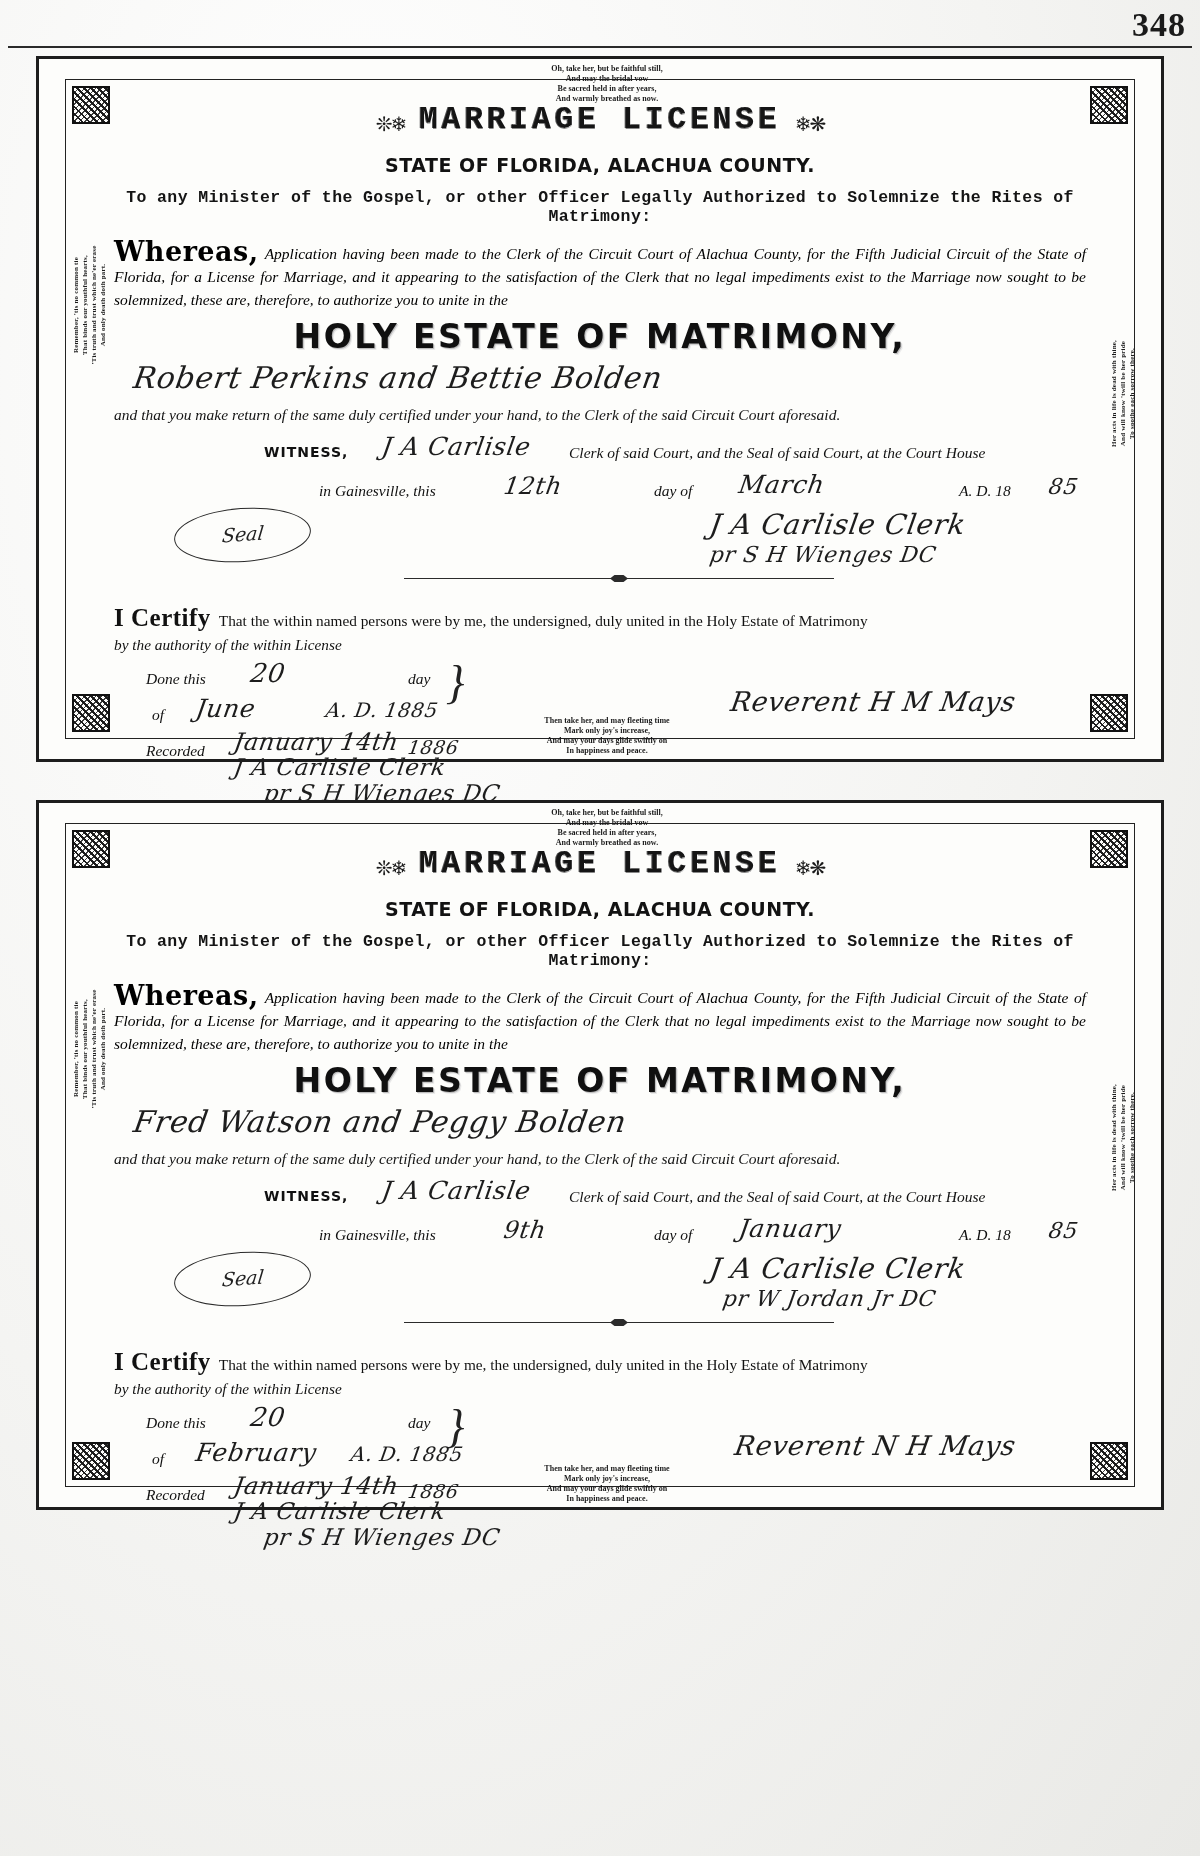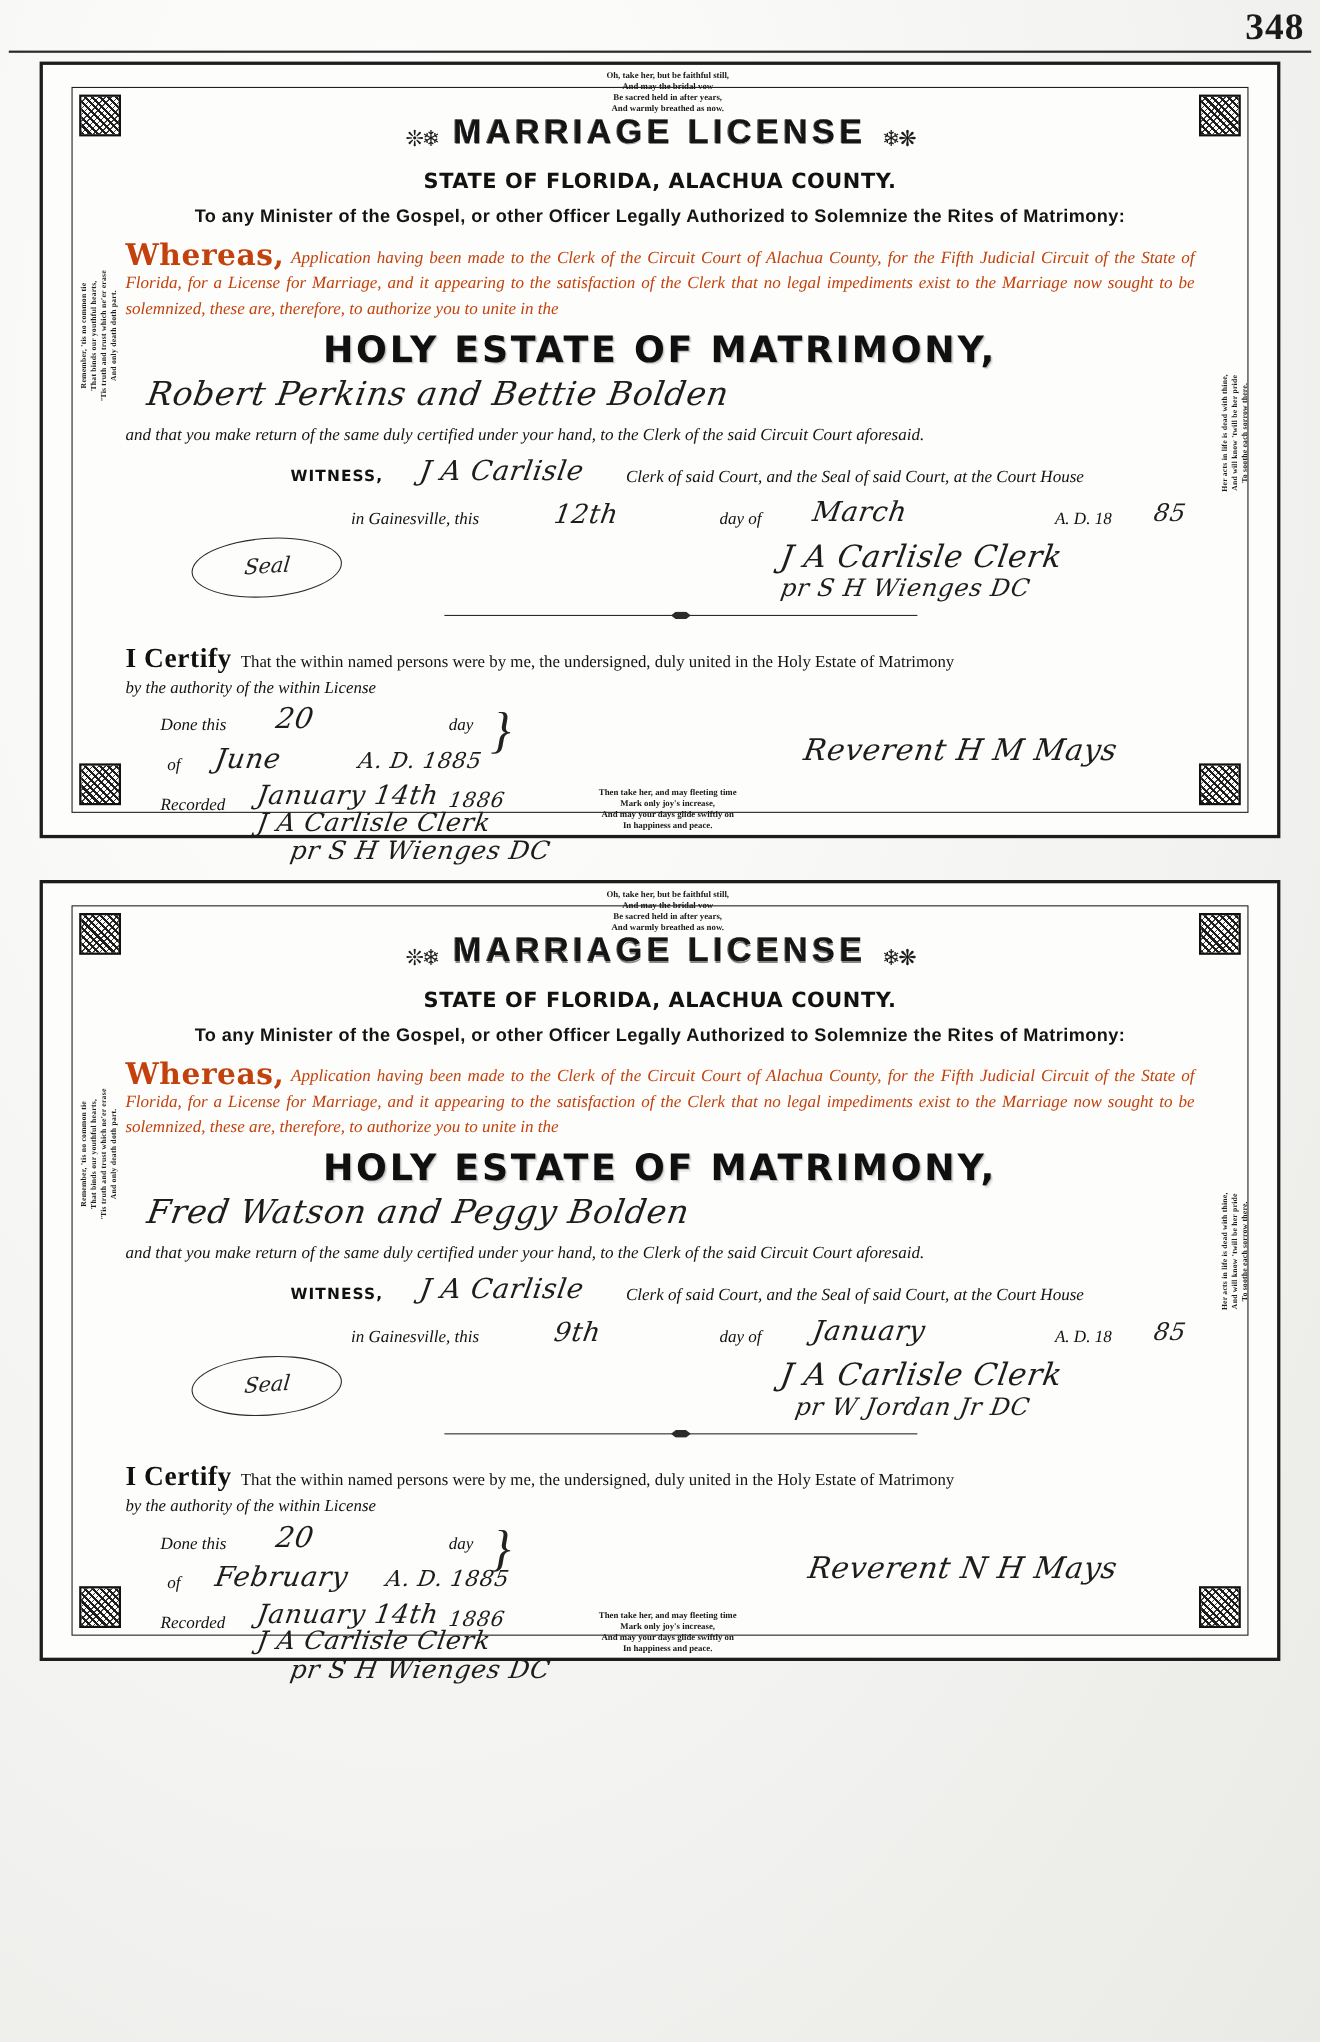--- a/index.html
+++ b/index.html
@@ -106,21 +106,21 @@
   }
 
   
   .banner{
     text-align:center;
     margin-top:8px;
     position:relative;
     height:40px;
   }
   .banner .bt{
-    font-family:Liberation Sans, sans-serif;
+    font-family:Liberation Mono, monospace;
     font-weight:bold;
     font-size:31px;
     letter-spacing:4px;
     color:#151515;
     -webkit-text-stroke:0px;
     text-shadow:
       1px 0 0 #fff, -1px 0 0 #555,
       0 1px 0 #888;
     background:repeating-linear-gradient(90deg,#111 0 1px, #111 1px 2px);
     -webkit-background-clip:text;
@@ -139,34 +139,34 @@
     text-align:center;
     font-family:"DejaVu Sans", sans-serif;
     font-weight:bold;
     font-size:19px;
     letter-spacing:0.5px;
     margin-top:12px;
     color:#121212;
   }
   .to-any{
     text-align:center;
-    font-family:Liberation Sans, sans-serif;
+    font-family:Liberation Mono, monospace;
     font-weight:bold;
     font-size:16.5px;
     letter-spacing:0.4px;
     margin-top:12px;
     color:#141414;
   }
   .whereas-block{
     margin-top:14px;
     font-size:15.5px;
     line-height:23px;
     font-style:italic;
     text-align:justify;
-    color:#c2410c;
+    color:#000000;
   }
   .whereas-word{
     font-family:"DejaVu Serif", serif;
     font-style:normal;
     font-weight:bold;
     font-size:27px;
     letter-spacing:0.5px;
     margin-right:6px;
     vertical-align:-2px;
   }

